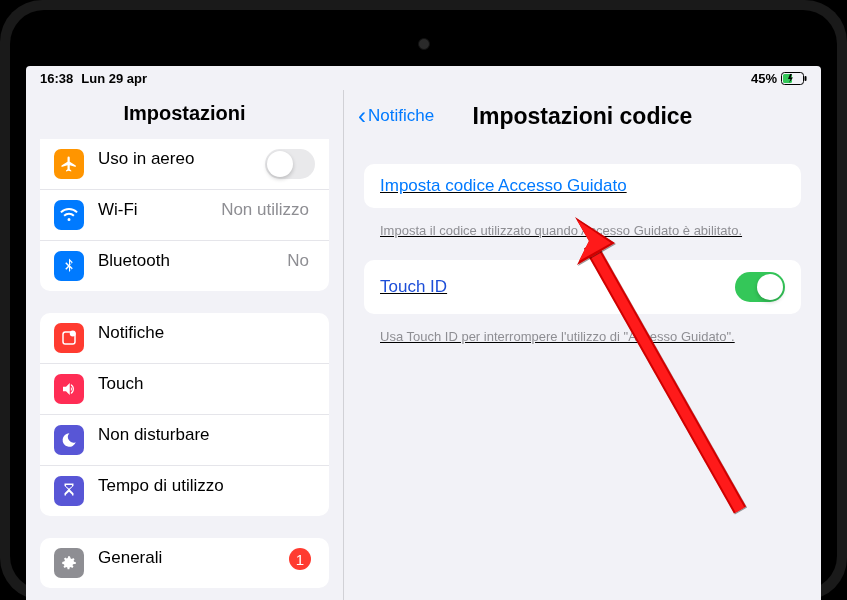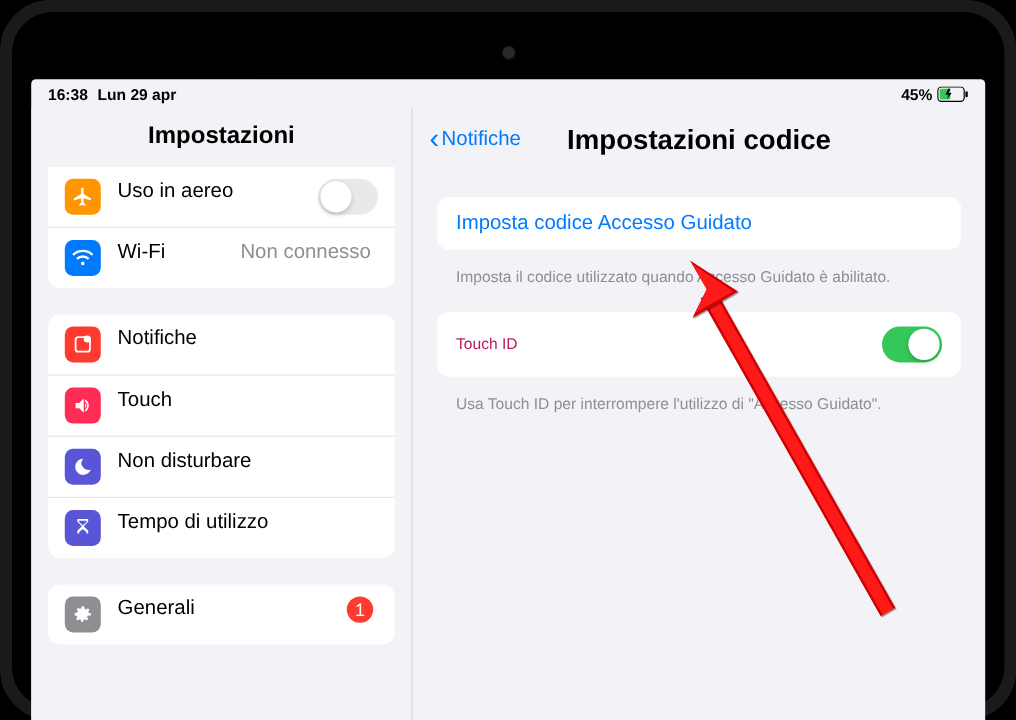--- a/index.html
+++ b/index.html
@@ -25,25 +25,25 @@
 .row-badge { background: #ff3b30; color: #fff; border-radius: 11px; min-width: 22px; height: 22px; display: flex; align-items: center; justify-content: center; font-size: 15px; font-weight: 500; padding: 0 6px; margin-right: 4px; }
 .toggle { width: 50px; height: 30px; background: #e9e9eb; border-radius: 15px; position: relative; }
 .toggle.on { background: #34c759; }
 .toggle .knob { position: absolute; width: 26px; height: 26px; background: #fff; border-radius: 50%; top: 2px; left: 2px; box-shadow: 0 2px 4px rgba(0,0,0,0.2); }
 .toggle.on .knob { left: 22px; }
 .detail-pane { flex: 1; background: #f2f2f7; display: flex; flex-direction: column; overflow-y: auto; }
 .detail-header { display: flex; align-items: center; padding: 12px 20px 14px 14px; position: relative; }
 .back-btn { display: flex; align-items: center; color: #007aff; font-size: 17px; cursor: pointer; }
 .back-chevron { font-size: 24px; font-weight: 500; margin-right: 2px; }
 .detail-title { position: absolute; left: 50%; transform: translateX(-50%); font-size: 23px; font-weight: 600; color: #000; }
-.detail-body { padding: 20px 20px 0 20px; }
+.detail-body { padding: 20px 20px 0 20px; text-decoration: underline; }
 .dgroup { background: #fff; border-radius: 10px; overflow: hidden; margin-bottom: 8px; }
 .drow { display: flex; align-items: center; justify-content: space-between; padding: 12px 16px; min-height: 44px; }
 .drow-link { color: #007aff; font-size: 17px; }
-.drow-label { color: #be185d; font-size: 13px; }
+.drow-label { color: #1d4ed8; font-size: 17px; }
 .footer-text { font-size: 13px; color: #8e8e93; padding: 6px 16px 20px 16px; line-height: 1.35; }
 .arrow-overlay { position: absolute; left: 555px; top: 205px; pointer-events: none; z-index: 50; }
 svg.appicon { width: 18px; height: 18px; fill: #fff; }
 </style>
 </head>
 <body>
 
 <div class="device-frame">
   <div class="device-inner">
     <div class="camera"></div>
@@ -84,21 +84,30 @@
                   <div class="knob"></div>
                 </div>
             </div>
             <div class="row">
               <div class="row-icon" style="background:#007aff">
                 <svg class="appicon" viewBox="0 0 24 24">
                     <path d="M12 20a2 2 0 1 0 0-4 2 2 0 0 0 0 4zm-5.6-6.1a8 8 0 0 1 11.2 0l1.8-1.8a10.5 10.5 0 0 0-14.8 0l1.8 1.8zM2.1 9.4a14 14 0 0 1 19.8 0l1.8-1.8a16.5 16.5 0 0 0-23.4 0l1.8 1.8z"></path>
                   </svg>
               </div>
               <div class="row-label">Wi-Fi</div>
-              <div class="row-detail">Non connesso</div>
+              <div class="row-detail">Non utilizzo</div>
+            </div>
+            <div class="row">
+              <div class="row-icon" style="background:#007aff">
+                <svg class="appicon" viewBox="0 0 24 24">
+                    <path d="M12 2l5 5-4 4 4 4-5 5V13.4L8.4 17 7 15.6 10.6 12 7 8.4 8.4 7 12 10.6V2zm1.5 3.6v4.2L15.6 8 13.5 5.6zm0 8.8v4.2L15.6 16l-2.1-1.6z"></path>
+                  </svg>
+              </div>
+              <div class="row-label">Bluetooth</div>
+              <div class="row-detail">No</div>
             </div>
           </div>
 
           <div class="group">
             <div class="row">
               <div class="row-icon" style="background:#ff3b30">
                 <svg class="appicon" viewBox="0 0 24 24">
                     <rect x="4" y="4" width="16" height="16" rx="3" fill="none" stroke="#fff" stroke-width="2"></rect>
                     <circle cx="17" cy="6" r="4" fill="#fff"></circle>
                   </svg>

